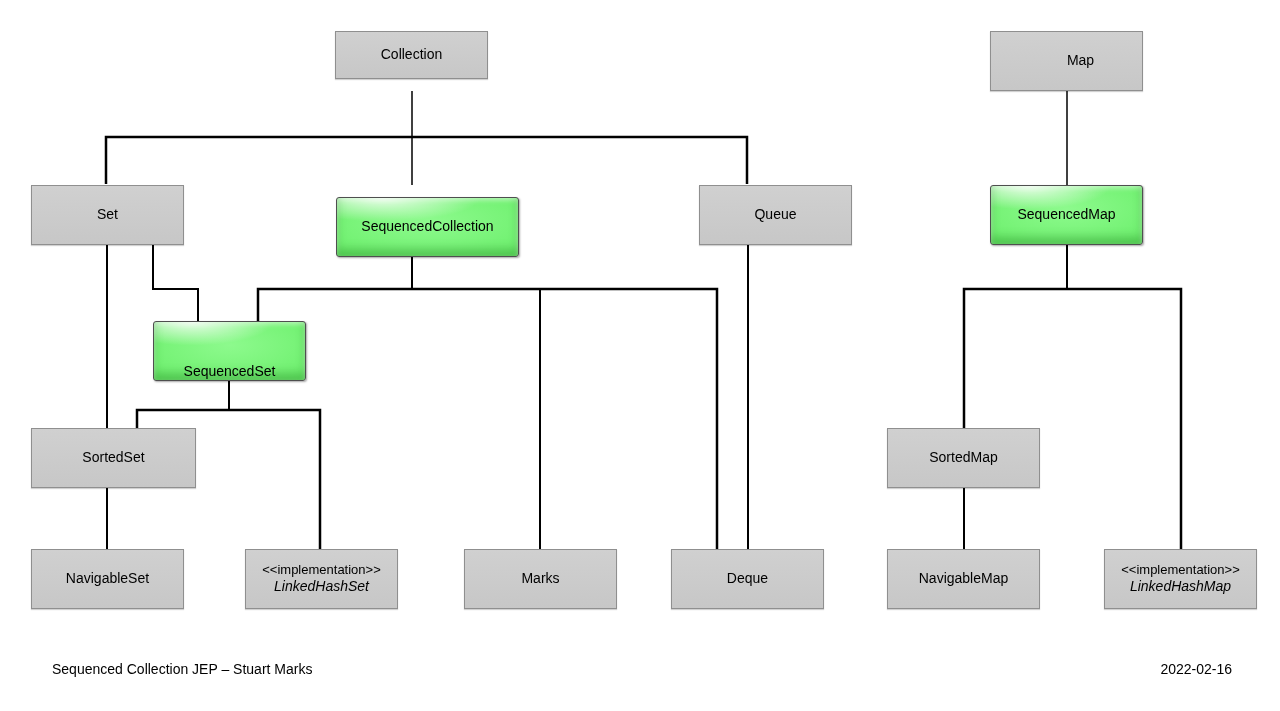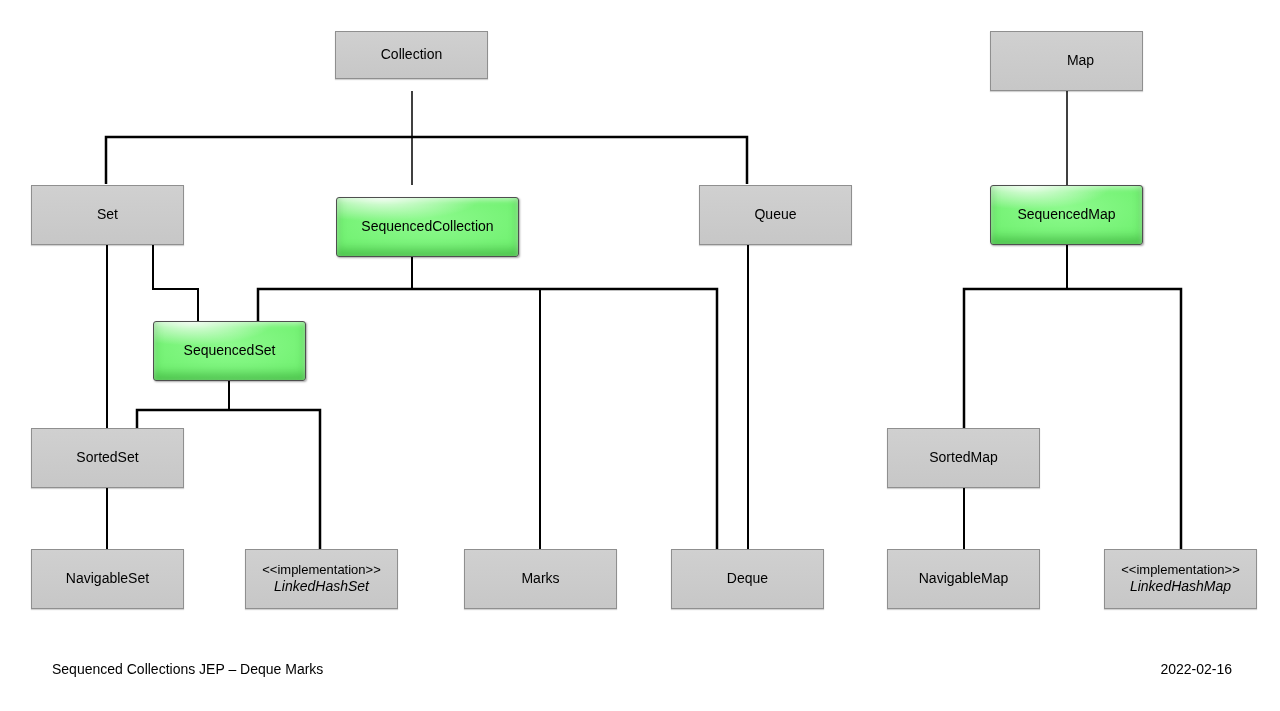--- a/index.html
+++ b/index.html
@@ -71,24 +71,24 @@
       </div>
       <div class="node highlight" style="left: 336px; top: 197px; width: 183px; height: 60px; justify-content: center;">
         <div class="label">SequencedCollection</div>
       </div>
       <div class="node plain" style="left: 671px; top: 185px; width: 153px; height: 60px; margin-left: 28px;">
         <div class="label">Queue</div>
       </div>
       <div class="node highlight" style="left: 990px; top: 185px; width: 153px; height: 60px;">
         <div class="label">SequencedMap</div>
       </div>
-      <div class="node highlight" style="left: 153px; top: 321px; width: 153px; height: 60px;">
+      <div class="node highlight" style="left: 153px; top: 321px; width: 153px; height: 60px; justify-content: flex-end;">
         <div class="label">SequencedSet</div>
       </div>
-      <div class="node plain" style="left: 31px; top: 428px; width: 153px; height: 60px;">
+      <div class="node plain" style="left: 31px; top: 428px; width: 165px; height: 60px;">
         <div class="label">SortedSet</div>
       </div>
       <div class="node plain" style="left: 887px; top: 428px; width: 153px; height: 60px;">
         <div class="label">SortedMap</div>
       </div>
       <div class="node plain" style="left: 31px; top: 549px; width: 153px; height: 60px;">
         <div class="label">NavigableSet</div>
       </div>
       <div class="node implementation" style="left: 245px; top: 549px; width: 153px; height: 60px;">
         <div class="stereotype">&lt;&lt;implementation&gt;&gt;</div>
@@ -101,15 +101,15 @@
         <div class="label">Deque</div>
       </div>
       <div class="node plain" style="left: 887px; top: 549px; width: 153px; height: 60px;">
         <div class="label">NavigableMap</div>
       </div>
       <div class="node implementation" style="left: 1104px; top: 549px; width: 153px; height: 60px;">
         <div class="stereotype">&lt;&lt;implementation&gt;&gt;</div>
         <div class="impl-name">LinkedHashMap</div>
       </div>
     </div>
-  <div id="footer-left" class="footer-text">Sequenced Collections JEP – Deque Marks</div>
+  <div id="footer-left" class="footer-text">Sequenced Collection JEP – Stuart Marks</div>
   <div id="footer-right" class="footer-text">2022-02-16</div>
 </div>
 
 </body></html>

